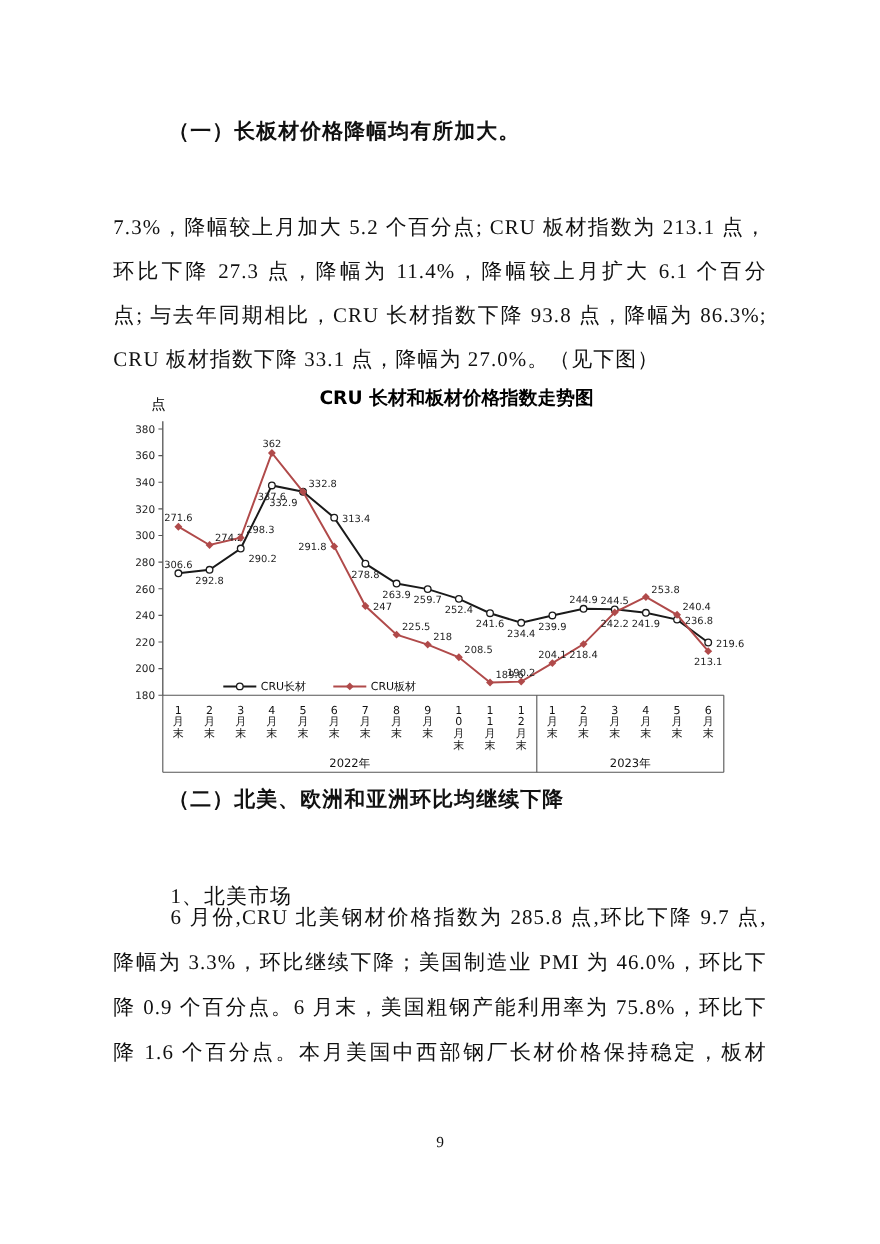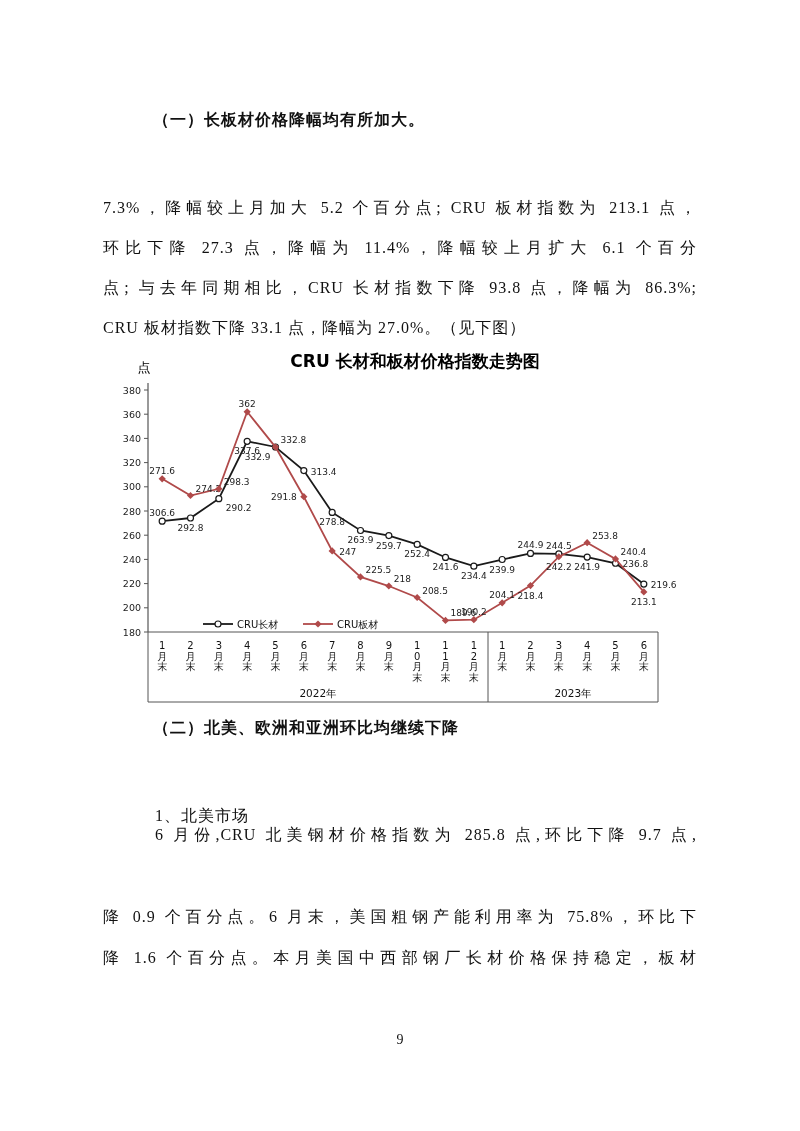--- a/index.html
+++ b/index.html
@@ -1,21 +1,21 @@
 <!DOCTYPE html>
 <html><head>
 <meta charset="utf-8">
 <style>
   html,body{margin:0;padding:0;background:#e8e8e8;}
   .page{
     position:relative;width:800px;height:1131px;margin:0 auto;background:#ffffff;
     font-family:"Liberation Serif","DejaVu Serif",serif;color:#111;overflow:hidden;
   }
   .tline{position:absolute;left:103px;width:594px;height:40px;line-height:40px;
-    font-size:16px;letter-spacing:1px;white-space:nowrap;}
+    font-size:19px;letter-spacing:1px;white-space:nowrap;}
   .just{white-space:normal;text-align:justify;text-align-last:justify;}
   .indent{padding-left:52px;box-sizing:border-box;}
   .bold{font-weight:bold;}
   .chart-wrap{position:absolute;left:115px;top:350px;width:585px;height:365px;}
   .chart-wrap svg{display:block;width:585px;height:365px;font-family:"DejaVu Sans","Liberation Sans",sans-serif;}
   .pageno{position:absolute;left:0;top:1026px;width:800px;text-align:center;
     font-size:14px;line-height:28px;}
 </style>
 </head>
 <body>
@@ -201,18 +201,19 @@
         <path d="M 203 270.4 L 206.6 274 L 203 277.6 L 199.4 274 Z" fill="#b04a4a"></path>
         <text x="222" y="277.5" font-size="10" fill="#111">CRU板材</text>
       </svg>
   </div>
 
   <div class="tline bold" style="top:708px;padding-left:50px;box-sizing:border-box;">（二）北美、欧洲和亚洲环比均继续下降</div>
 
   <div class="tline" style="top:796px;padding-left:52px;box-sizing:border-box;">1、北美市场</div>
 
   <div class="tline just indent" style="top:815px">6 月份,CRU 北美钢材价格指数为 285.8 点,环比下降 9.7 点,</div>
+  <div class="tline just" style="top:856px">降幅为 3.3%，环比继续下降；美国制造业 PMI 为 46.0%，环比下</div>
   <div class="tline just" style="top:897px">降 0.9 个百分点。6 月末，美国粗钢产能利用率为 75.8%，环比下</div>
   <div class="tline just" style="top:938px">降 1.6 个百分点。本月美国中西部钢厂长材价格保持稳定，板材</div>
 
   <div class="pageno">9</div>
 
 </div>
 
 </body></html>

